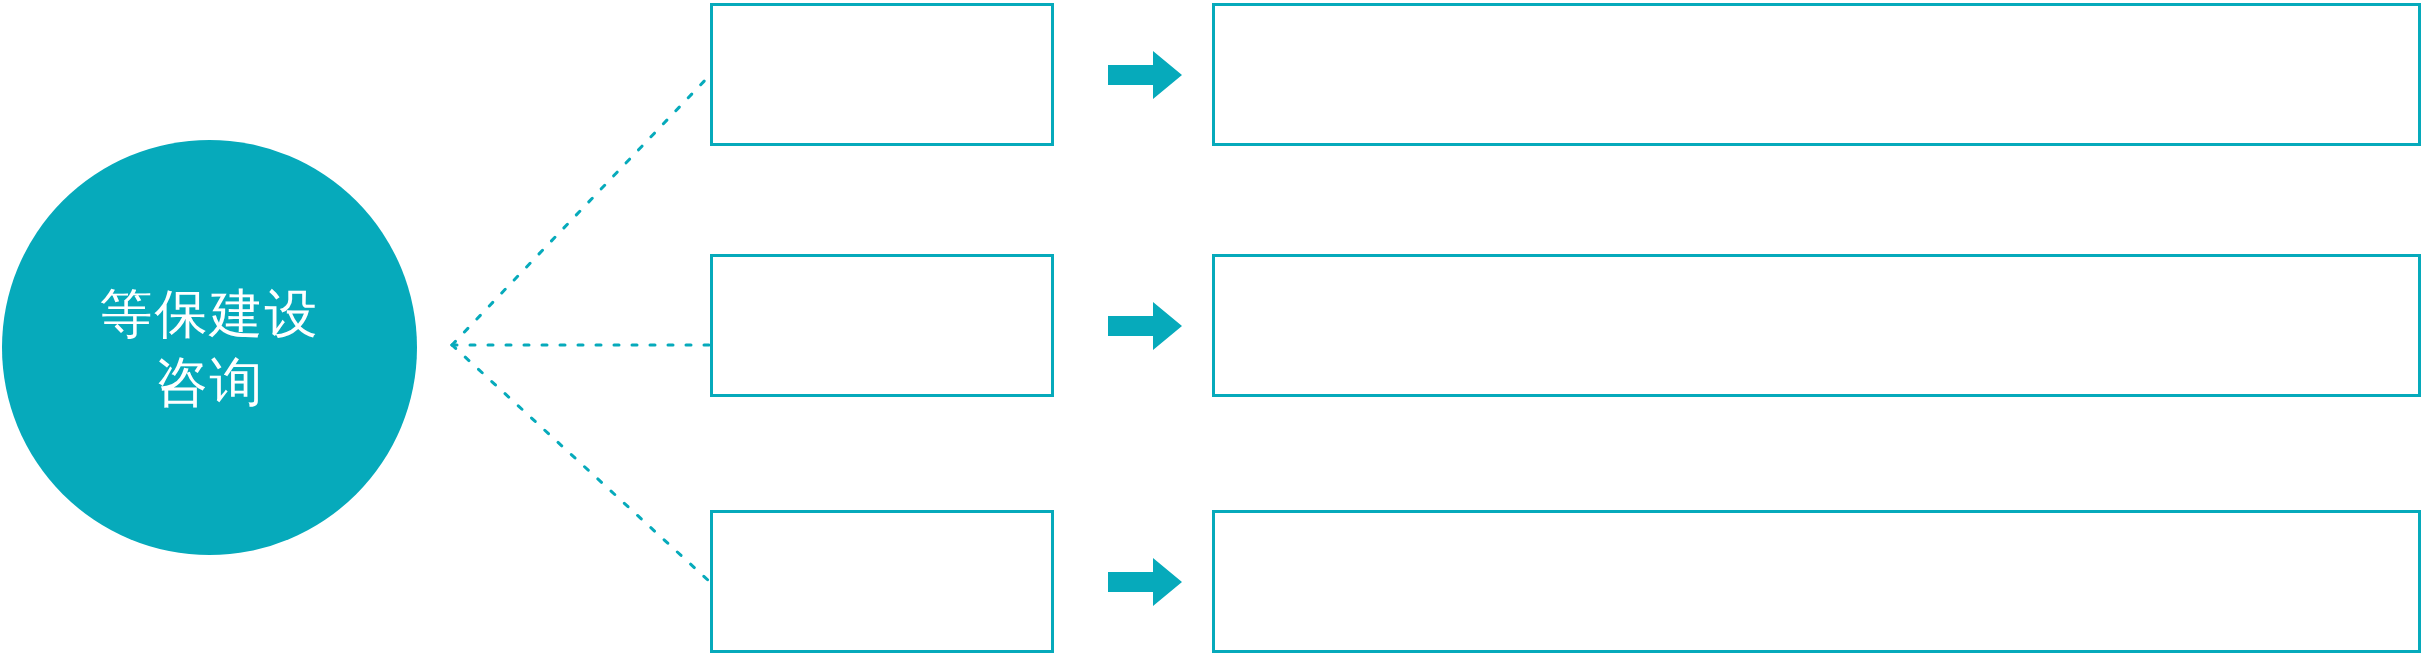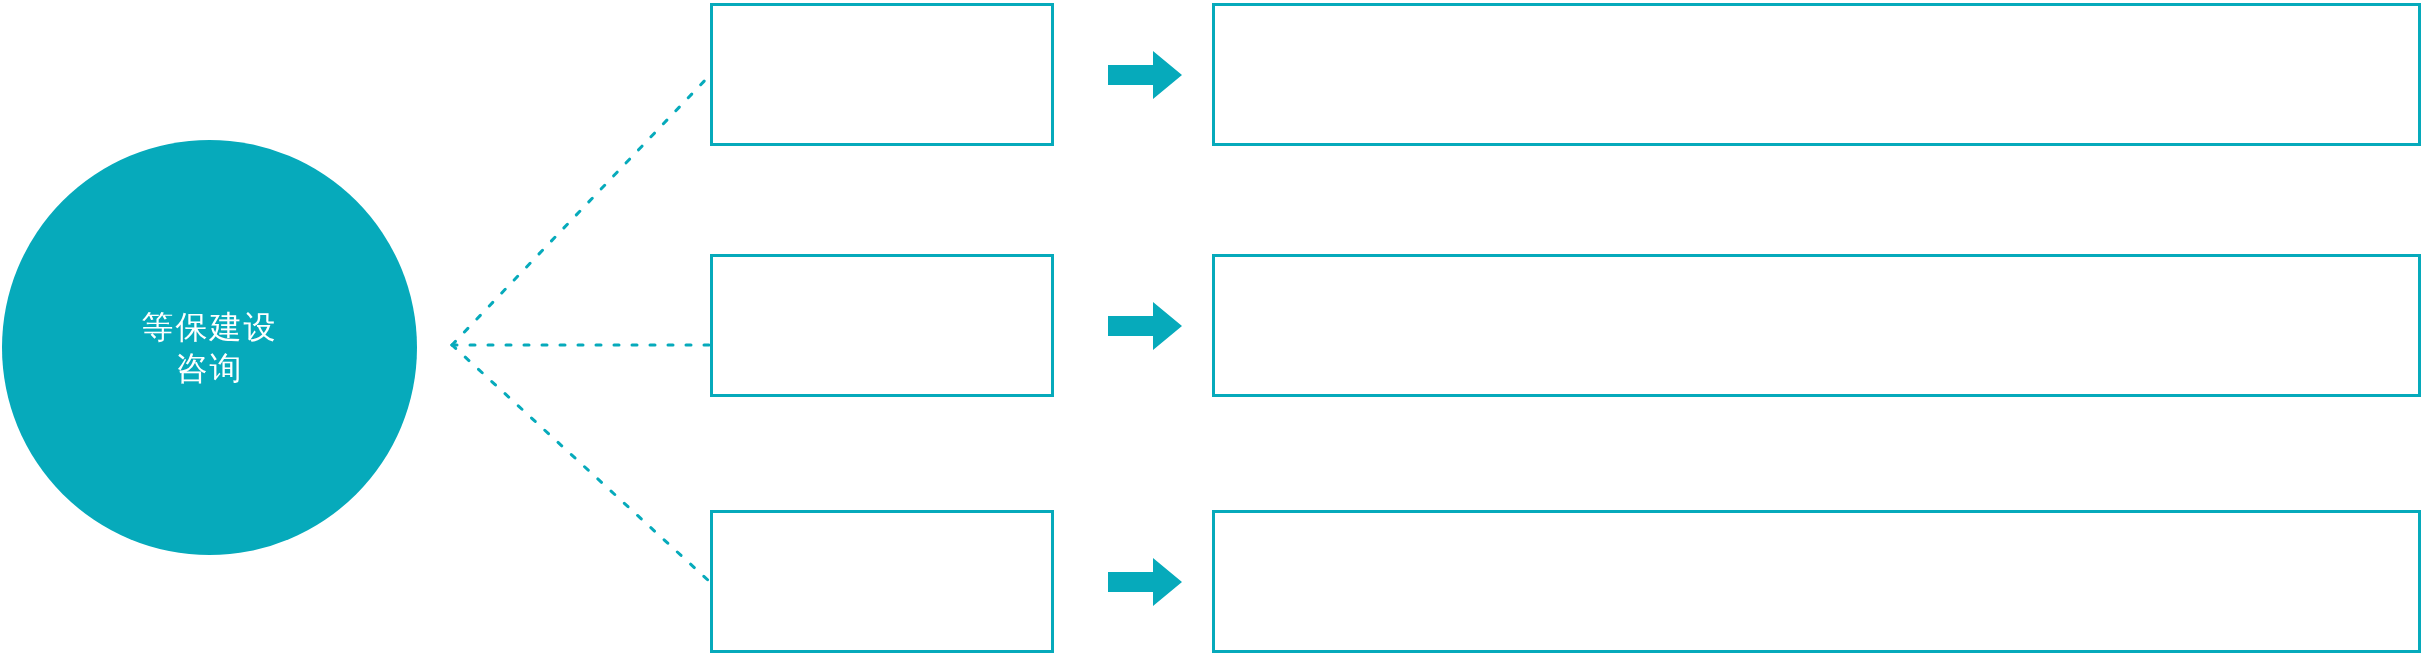--- a/index.html
+++ b/index.html
@@ -29,21 +29,21 @@
     border-radius: 50%;
     background: #06AABB;
     display: flex;
     flex-direction: column;
     align-items: center;
     justify-content: center;
     box-sizing: border-box;
   }
   .hub-line {
     color: #ffffff;
-    font-size: 32px;
+    font-size: 53px;
     line-height: 1.28;
     letter-spacing: 2px;
     white-space: nowrap;
     font-weight: 400;
   }
 
   
   .connectors {
     position: absolute;
     left: 0;

